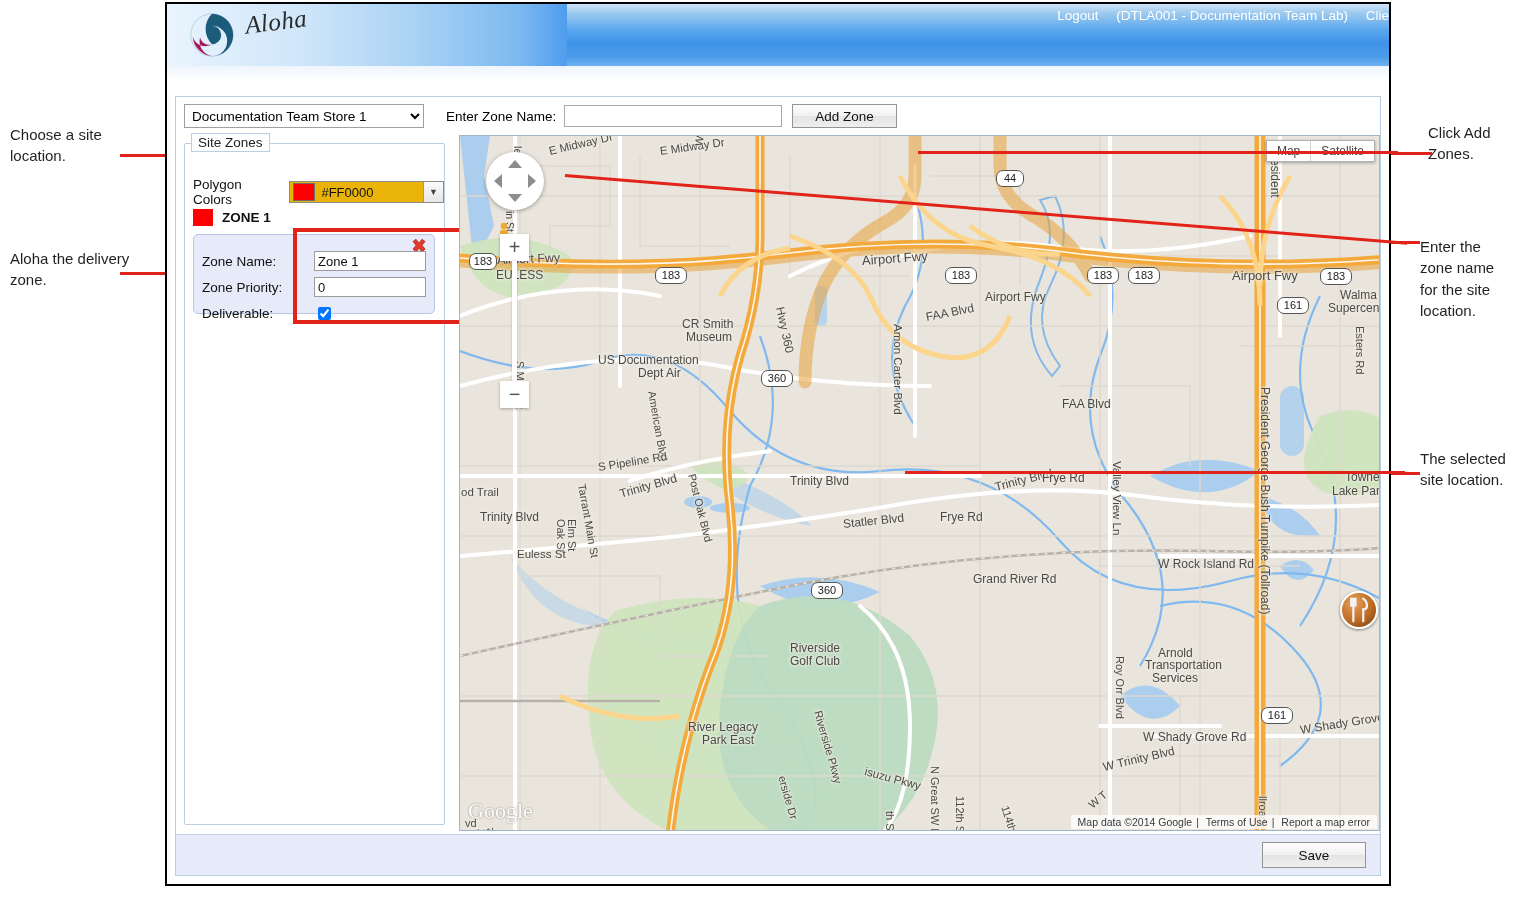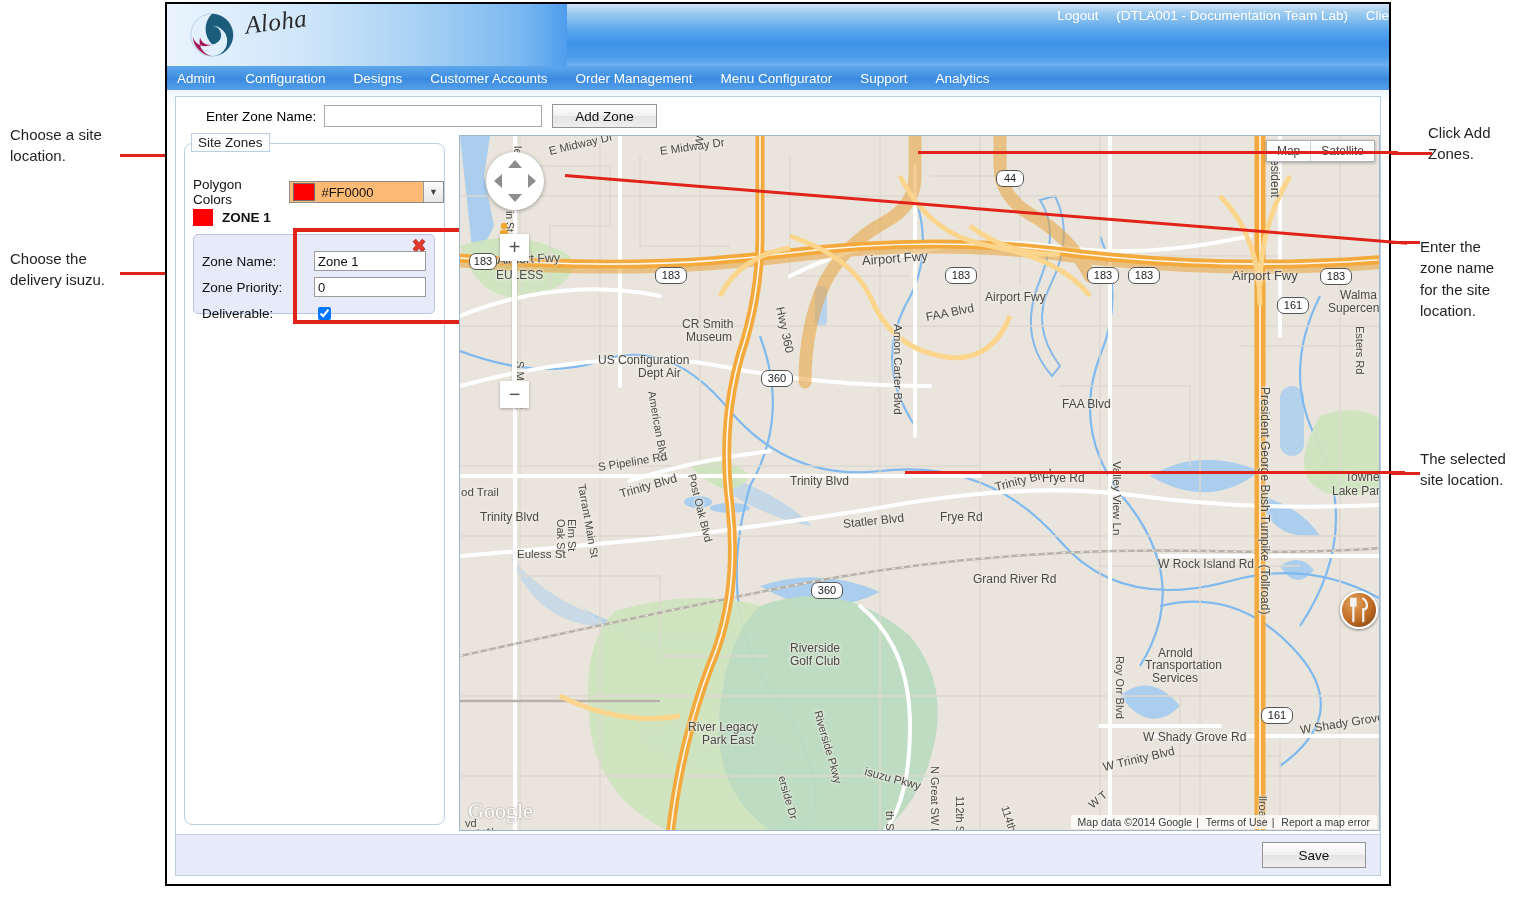--- a/index.html
+++ b/index.html
@@ -40,25 +40,25 @@
   .zone-input{margin-left:8px;width:218px;height:22px;border:1px solid #a9a9a9;background:#fff;box-sizing:border-box;font-size:13.5px;padding:2px 4px;font-family:"Liberation Sans",sans-serif;}
   .btn{border:1px solid #949494;background:linear-gradient(to bottom,#fdfdfd 0%,#f1f1f1 48%,#e4e4e4 52%,#efefef 100%);font-size:13.5px;font-family:"Liberation Sans",sans-serif;padding:3px 12px;cursor:pointer;color:#111;}
   .add-zone{margin-left:10px;height:24px;padding:0 22px;}
 
   
   .split{position:absolute;left:0;top:38px;right:0;bottom:44px;}
   .leftpane{position:absolute;left:0;top:0;width:277px;bottom:0;background:#fff;}
   .mappane{position:absolute;left:283px;top:0;right:0;bottom:0;border:1px solid #9fb6cc;background:#e8e4dd;overflow:hidden;}
 
   
-  .fs{position:absolute;left:8px;top:8px;right:8px;bottom:6px;border:1px solid #b8cfe5;border-radius:8px;}
+  .fs{position:absolute;left:8px;top:8px;right:8px;bottom:6px;border:1px solid #b8cfe5;border-radius:2px;}
   .fs-legend{position:absolute;left:6px;top:-11px;background:#fff;border:1px solid #b8cfe5;padding:1px 6px;font-size:13.5px;color:#222;}
   .row-colors{position:absolute;left:8px;top:33px;display:flex;align-items:center;}
   .row-colors .lbl{font-size:13.5px;color:#111;margin-right:8px;}
-  .colorsel{display:flex;align-items:center;border:1px solid #8b8b8b;background:#fdba74;height:22px;width:160px;box-sizing:border-box;position:relative;}
+  .colorsel{display:flex;align-items:center;border:1px solid #8b8b8b;background:#eab308;height:22px;width:160px;box-sizing:border-box;position:relative;}
   .swatch{width:20px;height:16px;margin:0 6px 0 3px;border:1px solid #6d6d6d;}
   .colorsel .val{font-size:13px;color:#111;}
   .colorsel .caret{position:absolute;right:0;top:0;width:19px;height:20px;border-left:1px solid #9a9a9a;background:linear-gradient(to bottom,#fbfbfb,#e6e6e6);display:flex;align-items:center;justify-content:center;font-size:9px;color:#444;}
   .zone-head{position:absolute;left:8px;top:65px;display:flex;align-items:center;}
   .zone-head .sw{width:20px;height:17px;margin-right:9px;}
   .zone-head .tx{font-size:13.5px;font-weight:bold;color:#111;}
 
   .zonebox{position:absolute;left:8px;top:90px;width:240px;height:78px;background:#e6eaf9;border:1px solid #b9c6e8;border-radius:5px;}
   .zb-row{position:absolute;left:8px;display:flex;align-items:center;height:24px;}
   .zb-row .lb{width:112px;font-size:13.5px;color:#111;}
@@ -88,21 +88,21 @@
 
   
   .mapline{position:absolute;background:#e2231a;height:3px;}
 </style>
 </head>
 <body>
 
 <div class="anno anno-left" style="left:10px;top:124px;width:130px;">Choose a site location.</div>
 <div class="leader" style="left:120px;top:154px;width:96px;"></div>
 
-<div class="anno anno-left" style="left:10px;top:248px;width:130px;">Choose the delivery isuzu.</div>
+<div class="anno anno-left" style="left:10px;top:248px;width:130px;">Aloha the delivery zone.</div>
 <div class="leader" style="left:120px;top:272px;width:196px;"></div>
 
 <div class="anno" style="left:1428px;top:122px;width:92px;">Click Add Zones.</div>
 <div class="leader" style="left:1390px;top:152px;width:42px;"></div>
 
 <div class="anno" style="left:1420px;top:236px;width:92px;">Enter the zone name for the site location.</div>
 <div class="leader" style="left:1390px;top:241px;width:30px;"></div>
 
 <div class="anno" style="left:1420px;top:448px;width:92px;">The selected site location.</div>
 <div class="leader" style="left:1390px;top:472px;width:30px;"></div>
@@ -120,35 +120,28 @@
 
     <div class="brand-script">Aloha</div>
 
     <div class="hdr-right">
       <span>Logout</span>
       <span>(DTLA001 - Documentation Team Lab)</span>
       <span>Clie</span>
     </div>
   </div>
 
-  <div class="nav">
-    <a href="#">Admin</a>
-    <a href="#">Configuration</a>
-    <a href="#">Designs</a>
-    <a href="#">Customer Accounts</a>
-    <a href="#">Order Management</a>
-    <a href="#">Menu Configurator</a>
-    <a href="#">Support</a>
-    <a href="#">Analytics</a>
-  </div>
   <div class="navshadow"></div>
 
   <div class="content">
 
     <div class="toolbar">
+      <select class="store-select">
+        <option>Documentation Team Store 1</option>
+      </select>
       <span class="tb-label">Enter Zone Name:</span>
       <input class="zone-input" type="text" value="" style="">
       <button class="btn add-zone">Add Zone</button>
     </div>
 
     <div class="split">
 
       <div class="leftpane">
         <div class="fs">
           <div class="fs-legend">Site Zones</div>
@@ -300,21 +293,21 @@
             <div style="position: absolute; white-space: nowrap; color: rgb(74, 74, 70); font-family: &quot;Liberation Sans&quot;, sans-serif; font-size: 11px; left: 58px; top: 4px; transform: rotate(90deg); transform-origin: left center; text-shadow: rgb(238, 234, 226) 0px 0px 3px, rgb(238, 234, 226) 0px 0px 3px, rgb(238, 234, 226) 0px 0px 3px;">ler-Wise Rd</div>
             <div style="position: absolute; white-space: nowrap; color: rgb(74, 74, 70); font-family: &quot;Liberation Sans&quot;, sans-serif; font-size: 11px; left: 238px; top: 4px; transform: rotate(-80deg); transform-origin: left center; text-shadow: rgb(238, 234, 226) 0px 0px 3px, rgb(238, 234, 226) 0px 0px 3px, rgb(238, 234, 226) 0px 0px 3px;">W</div>
             <div style="position: absolute; white-space: nowrap; color: rgb(74, 74, 70); font-family: &quot;Liberation Sans&quot;, sans-serif; font-size: 10.5px; left: 50px; top: 69px; transform: rotate(90deg); transform-origin: left center; text-shadow: rgb(238, 234, 226) 0px 0px 3px, rgb(238, 234, 226) 0px 0px 3px, rgb(238, 234, 226) 0px 0px 3px;">in St</div>
             <div style="position: absolute; white-space: nowrap; color: rgb(74, 74, 70); font-family: &quot;Liberation Sans&quot;, sans-serif; font-size: 12.5px; left: 37px; top: 117px; transform: rotate(-2deg); transform-origin: left center; text-shadow: rgb(238, 234, 226) 0px 0px 3px, rgb(238, 234, 226) 0px 0px 3px, rgb(238, 234, 226) 0px 0px 3px;">Airport Fwy</div>
             <div style="position: absolute; white-space: nowrap; color: rgb(74, 74, 70); font-family: &quot;Liberation Sans&quot;, sans-serif; font-size: 12px; left: 36px; top: 132px; transform: rotate(0deg); transform-origin: left center; text-shadow: rgb(238, 234, 226) 0px 0px 3px, rgb(238, 234, 226) 0px 0px 3px, rgb(238, 234, 226) 0px 0px 3px;">EULESS</div>
             <div style="position: absolute; white-space: nowrap; color: rgb(74, 74, 70); font-family: &quot;Liberation Sans&quot;, sans-serif; font-size: 13px; left: 402px; top: 117px; transform: rotate(-4deg); transform-origin: left center; text-shadow: rgb(238, 234, 226) 0px 0px 3px, rgb(238, 234, 226) 0px 0px 3px, rgb(238, 234, 226) 0px 0px 3px;">Airport Fwy</div>
             <div style="position: absolute; white-space: nowrap; color: rgb(74, 74, 70); font-family: &quot;Liberation Sans&quot;, sans-serif; font-size: 12px; left: 525px; top: 154px; transform: rotate(0deg); transform-origin: left center; text-shadow: rgb(238, 234, 226) 0px 0px 3px, rgb(238, 234, 226) 0px 0px 3px, rgb(238, 234, 226) 0px 0px 3px;">Airport Fwy</div>
             <div style="position: absolute; white-space: nowrap; color: rgb(74, 74, 70); font-family: &quot;Liberation Sans&quot;, sans-serif; font-size: 13px; left: 772px; top: 132px; transform: rotate(0deg); transform-origin: left center; text-shadow: rgb(238, 234, 226) 0px 0px 3px, rgb(238, 234, 226) 0px 0px 3px, rgb(238, 234, 226) 0px 0px 3px;">Airport Fwy</div>
             <div style="position: absolute; white-space: nowrap; color: rgb(74, 74, 70); font-family: &quot;Liberation Sans&quot;, sans-serif; font-size: 12px; left: 222px; top: 181px; transform: rotate(0deg); transform-origin: left center; text-shadow: rgb(238, 234, 226) 0px 0px 3px, rgb(238, 234, 226) 0px 0px 3px, rgb(238, 234, 226) 0px 0px 3px;">CR Smith</div>
             <div style="position: absolute; white-space: nowrap; color: rgb(74, 74, 70); font-family: &quot;Liberation Sans&quot;, sans-serif; font-size: 12px; left: 226px; top: 194px; transform: rotate(0deg); transform-origin: left center; text-shadow: rgb(238, 234, 226) 0px 0px 3px, rgb(238, 234, 226) 0px 0px 3px, rgb(238, 234, 226) 0px 0px 3px;">Museum</div>
-            <div style="position: absolute; white-space: nowrap; color: rgb(74, 74, 70); font-family: &quot;Liberation Sans&quot;, sans-serif; font-size: 12px; left: 138px; top: 217px; transform: rotate(0deg); transform-origin: left center; text-shadow: rgb(238, 234, 226) 0px 0px 3px, rgb(238, 234, 226) 0px 0px 3px, rgb(238, 234, 226) 0px 0px 3px;">US Configuration</div>
+            <div style="position: absolute; white-space: nowrap; color: rgb(74, 74, 70); font-family: &quot;Liberation Sans&quot;, sans-serif; font-size: 12px; left: 138px; top: 217px; transform: rotate(0deg); transform-origin: left center; text-shadow: rgb(238, 234, 226) 0px 0px 3px, rgb(238, 234, 226) 0px 0px 3px, rgb(238, 234, 226) 0px 0px 3px;">US Documentation</div>
             <div style="position: absolute; white-space: nowrap; color: rgb(74, 74, 70); font-family: &quot;Liberation Sans&quot;, sans-serif; font-size: 12px; left: 178px; top: 230px; transform: rotate(0deg); transform-origin: left center; text-shadow: rgb(238, 234, 226) 0px 0px 3px, rgb(238, 234, 226) 0px 0px 3px, rgb(238, 234, 226) 0px 0px 3px;">Dept Air</div>
             <div style="position: absolute; white-space: nowrap; color: rgb(74, 74, 70); font-family: &quot;Liberation Sans&quot;, sans-serif; font-size: 12px; left: 320px; top: 164px; transform: rotate(78deg); transform-origin: left center; text-shadow: rgb(238, 234, 226) 0px 0px 3px, rgb(238, 234, 226) 0px 0px 3px, rgb(238, 234, 226) 0px 0px 3px;">Hwy 360</div>
             <div style="position: absolute; white-space: nowrap; color: rgb(74, 74, 70); font-family: &quot;Liberation Sans&quot;, sans-serif; font-size: 12px; left: 466px; top: 174px; transform: rotate(-11deg); transform-origin: left center; text-shadow: rgb(238, 234, 226) 0px 0px 3px, rgb(238, 234, 226) 0px 0px 3px, rgb(238, 234, 226) 0px 0px 3px;">FAA Blvd</div>
             <div style="position: absolute; white-space: nowrap; color: rgb(74, 74, 70); font-family: &quot;Liberation Sans&quot;, sans-serif; font-size: 12px; left: 602px; top: 261px; transform: rotate(0deg); transform-origin: left center; text-shadow: rgb(238, 234, 226) 0px 0px 3px, rgb(238, 234, 226) 0px 0px 3px, rgb(238, 234, 226) 0px 0px 3px;">FAA Blvd</div>
             <div style="position: absolute; white-space: nowrap; color: rgb(74, 74, 70); font-family: &quot;Liberation Sans&quot;, sans-serif; font-size: 11.5px; left: 438px; top: 182px; transform: rotate(90deg); transform-origin: left center; text-shadow: rgb(238, 234, 226) 0px 0px 3px, rgb(238, 234, 226) 0px 0px 3px, rgb(238, 234, 226) 0px 0px 3px;">Amon Carter Blvd</div>
             <div style="position: absolute; white-space: nowrap; color: rgb(74, 74, 70); font-family: &quot;Liberation Sans&quot;, sans-serif; font-size: 11px; left: 192px; top: 249px; transform: rotate(80deg); transform-origin: left center; text-shadow: rgb(238, 234, 226) 0px 0px 3px, rgb(238, 234, 226) 0px 0px 3px, rgb(238, 234, 226) 0px 0px 3px;">American Blvd</div>
             <div style="position: absolute; white-space: nowrap; color: rgb(74, 74, 70); font-family: &quot;Liberation Sans&quot;, sans-serif; font-size: 11px; left: 60px; top: 219px; transform: rotate(90deg); transform-origin: left center; text-shadow: rgb(238, 234, 226) 0px 0px 3px, rgb(238, 234, 226) 0px 0px 3px, rgb(238, 234, 226) 0px 0px 3px;">S Main St</div>
             <div style="position: absolute; white-space: nowrap; color: rgb(74, 74, 70); font-family: &quot;Liberation Sans&quot;, sans-serif; font-size: 11.5px; left: 138px; top: 325px; transform: rotate(-9deg); transform-origin: left center; text-shadow: rgb(238, 234, 226) 0px 0px 3px, rgb(238, 234, 226) 0px 0px 3px, rgb(238, 234, 226) 0px 0px 3px;">S Pipeline Rd</div>
             <div style="position: absolute; white-space: nowrap; color: rgb(74, 74, 70); font-family: &quot;Liberation Sans&quot;, sans-serif; font-size: 12px; left: 160px; top: 351px; transform: rotate(-16deg); transform-origin: left center; text-shadow: rgb(238, 234, 226) 0px 0px 3px, rgb(238, 234, 226) 0px 0px 3px, rgb(238, 234, 226) 0px 0px 3px;">Trinity Blvd</div>
             <div style="position: absolute; white-space: nowrap; color: rgb(74, 74, 70); font-family: &quot;Liberation Sans&quot;, sans-serif; font-size: 12px; left: 20px; top: 374px; transform: rotate(0deg); transform-origin: left center; text-shadow: rgb(238, 234, 226) 0px 0px 3px, rgb(238, 234, 226) 0px 0px 3px, rgb(238, 234, 226) 0px 0px 3px;">Trinity Blvd</div>

